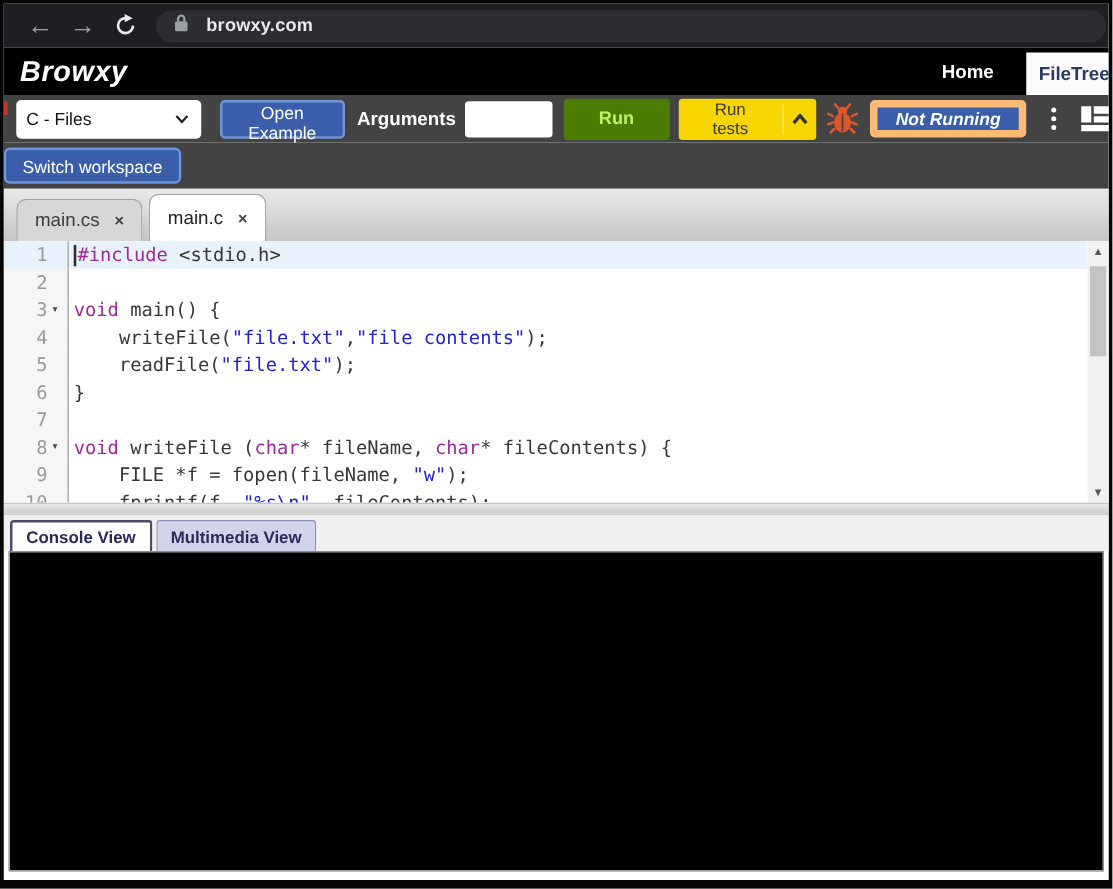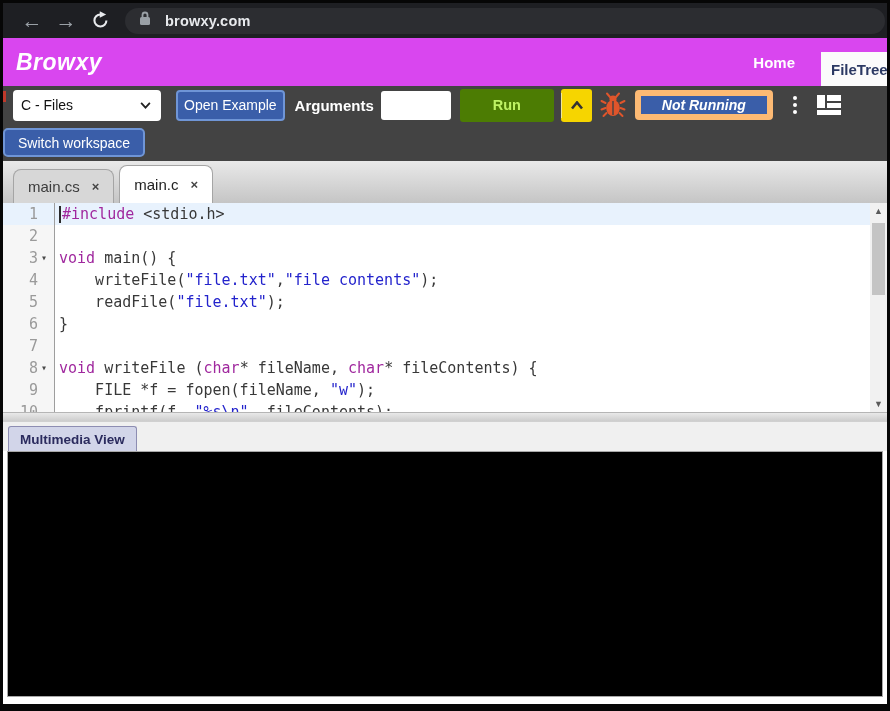--- a/index.html
+++ b/index.html
@@ -8,21 +8,21 @@
     width:890px; height:711px; border:3px solid #060606; border-bottom-width:7px;
     display:flex; flex-direction:column; background:#fff; overflow:hidden;
   }
   
   .browser-bar { height:35px; background:#1e1f23; display:flex; align-items:center; padding:0 0 0 12px; flex:0 0 auto; }
   .nav-arrow { color:#9aa0a6; font-size:21px; line-height:1; width:34px; text-align:center; cursor:pointer; }
   .refresh-btn { width:34px; display:flex; justify-content:center; cursor:pointer; }
   .url-pill { flex:1; height:26px; margin:0 2px 0 8px; background:#2c2d31; border-radius:13px; display:flex; align-items:center; padding-left:14px; gap:14px; }
   .url-text { color:#e8eaed; font-size:14.5px; font-weight:bold; letter-spacing:.2px; }
   
-  .app-header { height:48px; background:#d946ef; display:flex; align-items:center; flex:0 0 auto;justify-content:space-between; }
+  .app-header { height:38px; background:#000000; display:flex; align-items:center; flex:0 0 auto;justify-content:space-between; }
   .logo { color:#fff; font-size:23px; font-weight:bold; font-style:italic; padding-left:13px; letter-spacing:.5px; }
   .header-right { margin-left:auto; display:flex; align-items:center; height:100%; }
   .nav-home { color:#fff; font-weight:bold; font-size:15px; margin-right:26px; cursor:pointer; }
   .nav-filetree { background:#fbfbfb; height:34px; align-self:flex-end; width:66px; overflow:hidden; display:flex; align-items:center; padding-left:10px; color:#2c3a64; font-weight:bold; font-size:15px; white-space:nowrap; cursor:pointer; }
   
   .toolbar { height:38px; background:#434343; display:flex; align-items:center; padding-left:10px; position:relative; flex:0 0 auto; }
   .red-sliver { position:absolute; left:0; top:5px; width:3px; height:11px; background:#c0392b; }
   .file-select { width:148px; height:31px; border:none; border-radius:4px; background:#fff; font-size:14px; padding:0 8px; appearance:none; -webkit-appearance:none; color:#111; }
   .select-wrap { position:relative; margin-right:15px; }
   .select-wrap svg { position:absolute; right:10px; top:12px; pointer-events:none; }
@@ -120,20 +120,21 @@
       <select class="file-select"><option>C - Files</option></select>
       <svg width="11" height="7" viewBox="0 0 12 8">
           <polyline points="1,1 6,6.5 11,1" fill="none" stroke="#222" stroke-width="2"></polyline>
         </svg>
     </span>
     <button class="btn-blue open-example">Open Example</button>
     <span class="arguments-label">Arguments</span>
     <input class="arguments-input" type="text" value="" style="">
     <button class="run-btn">Run</button>
     <button class="runtests-btn">
+      <span class="runtests-label">Run tests</span>
       <span class="runtests-div"></span>
       <span class="runtests-chev">
         <svg width="14" height="9" viewBox="0 0 14 9">
             <polyline points="2,7.5 7,1.5 12,7.5" fill="none" stroke="#333" stroke-width="2.6"></polyline>
           </svg>
       </span>
     </button>
     <span class="bug-icon">
       <svg width="26" height="26" viewBox="0 0 26 26">
         <g stroke="#e0552b" stroke-width="2" fill="none" stroke-linecap="round">
@@ -196,18 +197,19 @@
     <div class="v-scrollbar">
       <div class="sb-arrow sb-up">▲</div>
       <div class="sb-thumb"></div>
       <div class="sb-arrow sb-down">▼</div>
     </div>
   </div>
 
   <div class="splitter"></div>
 
   <div class="console-tabstrip">
+      <div class="console-tab active">Console View</div>
       <div class="console-tab inactive">Multimedia View</div>
     </div>
 
   <div class="console-area"></div>
 
 </div>
 
 </body></html>

